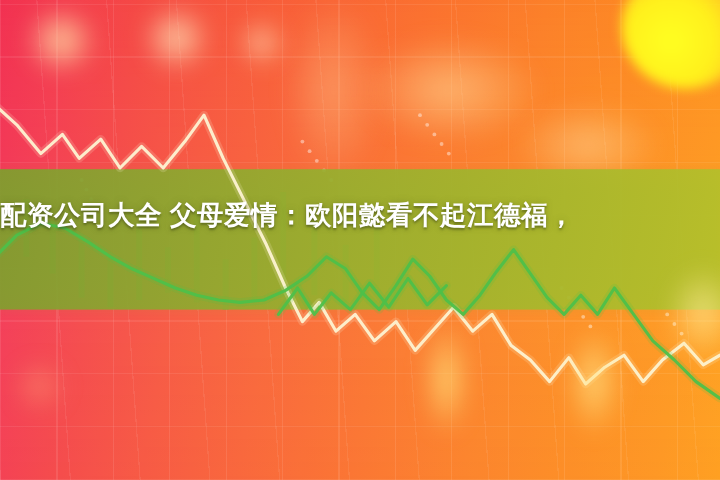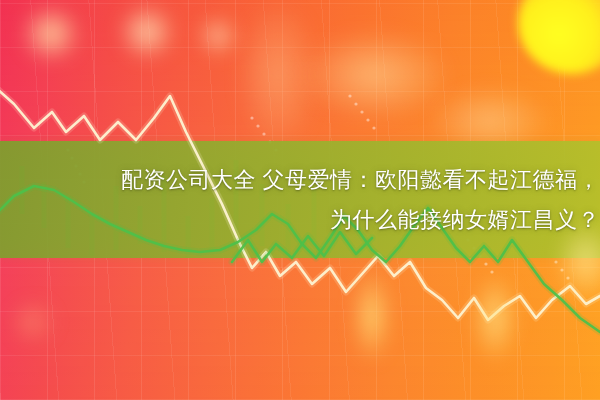--- a/index.html
+++ b/index.html
@@ -137,24 +137,24 @@
     width: 600px;
     height: 400px;
   }
   #svg-under { opacity: .95; }
 
   
   #headline {
     position: absolute;
     left: 0; right: 0;
     top: 160px;
-    text-align: right;
+    text-align: left;
     color: #ffffff;
     font-size: 22px;
-    font-weight: normal;
+    font-weight: bold;
     line-height: 40px;
     letter-spacing: .5px;
     text-shadow:
        0 1px 2px rgba(60,70,20,.55),
        0 0 6px rgba(80,90,30,.35);
     white-space: nowrap;
   }
   #headline .ln { display: block; }
 </style>
 </head>
@@ -233,16 +233,15 @@
   </svg>
 
   <div class="glow" id="glow-f"></div>
   <div class="glow" id="glow-g"></div>
   <div class="glow" id="glow-h"></div>
   <div class="glow" id="glow-i"></div>
   <div class="glow" id="glow-corner"></div>
 
   <div id="headline" style="color: rgb(255, 255, 255);">
     <span class="ln">配资公司大全 父母爱情：欧阳懿看不起江德福，</span>
-    <span class="ln">为什么能接纳女婿江昌义？</span>
   </div>
 
 </div>
 
 </body></html>

